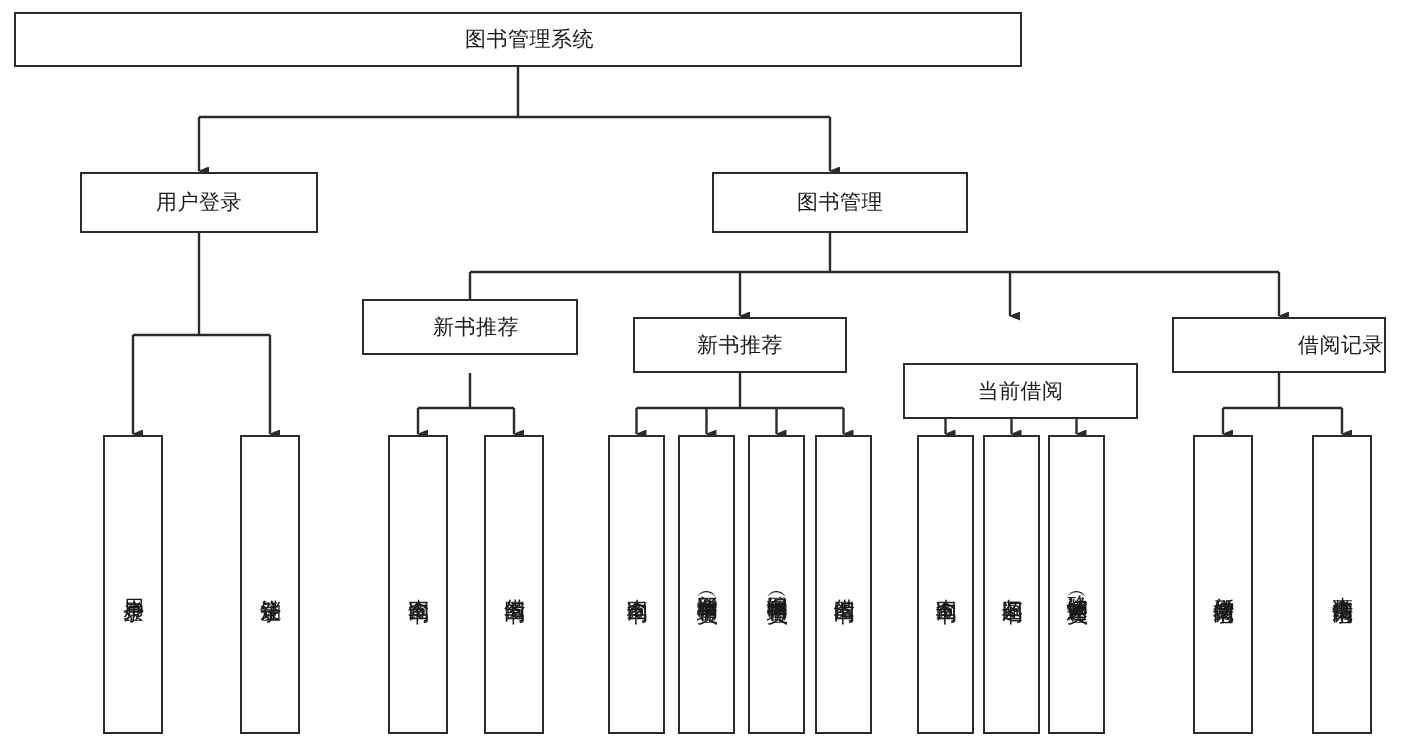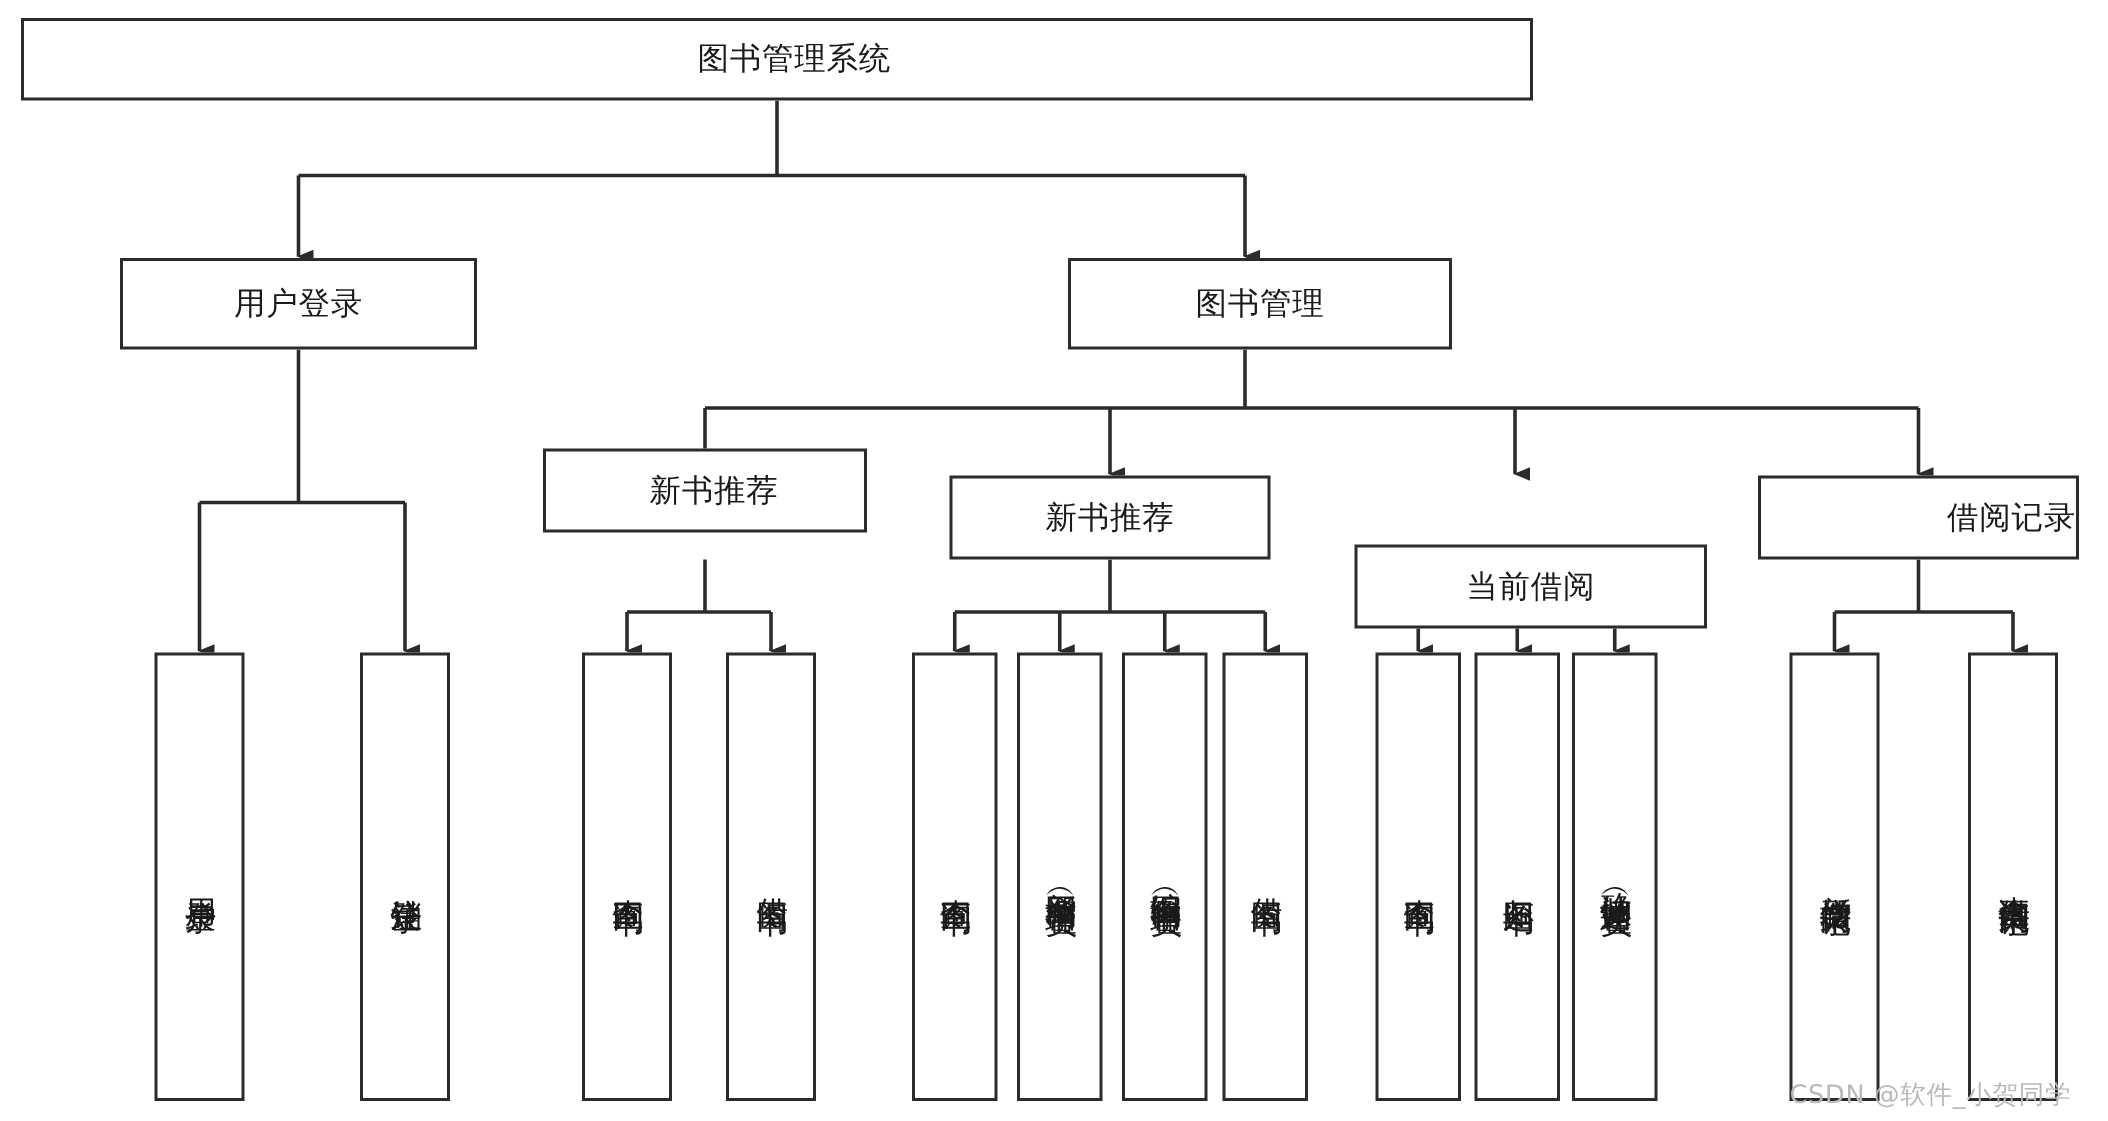--- a/index.html
+++ b/index.html
@@ -169,15 +169,14 @@
         <span class="label">确认归还（管理员）</span>
       </div>
       <div class="node vertical" style="left: 1193px; top: 435px; width: 60px; height: 299px;">
         <span class="label">新增借阅记录</span>
       </div>
       <div class="node vertical" style="left: 1312px; top: 435px; width: 60px; height: 299px;">
         <span class="label">查询借阅记录</span>
       </div>
     </div>
 
-  <div class="watermark" id="watermark-el" style="left: 1193px; top: 718px;">CSDN @软件_小贺同学</div>
 
 </div>
 
 </body></html>

